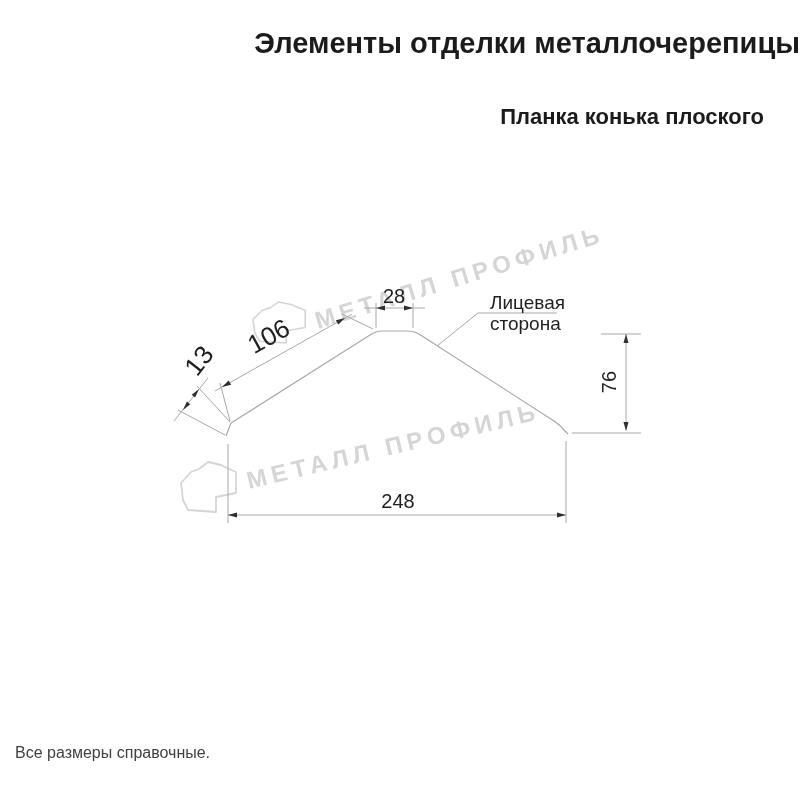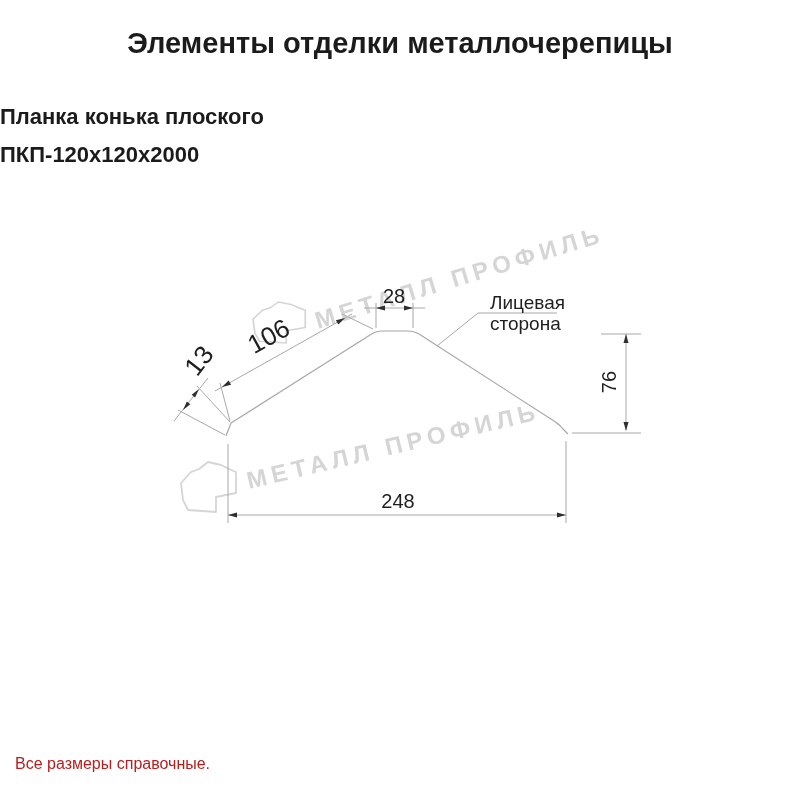--- a/index.html
+++ b/index.html
@@ -2,46 +2,45 @@
 <html><head>
 <meta charset="utf-8">
 <style>
   html,body{margin:0;padding:0;background:#ffffff;}
   .page{
     position:relative;width:800px;height:800px;background:#ffffff;overflow:hidden;
     font-family:"Liberation Sans", sans-serif;
   }
   .page-title{
     position:absolute;top:27px;left:0;width:800px;margin:0;
-    text-align:center;font-size:29px;font-weight:bold;color:#1b1b1b;
+    text-align:right;font-size:29px;font-weight:bold;color:#1b1b1b;
   }
   .subtitle-block{
-    position:absolute;top:98px;left:0;width:764px;text-align:left;
+    position:absolute;top:98px;left:0;width:764px;text-align:right;
     font-weight:bold;color:#1b1b1b;font-size:22px;line-height:38px;
   }
   .drawing-svg{position:absolute;left:0;top:0;}
   .footer-notes{
     position:absolute;left:15px;top:743px;
-    font-size:16px;line-height:20px;color:#b91c1c;margin-top:11px;
+    font-size:16px;line-height:20px;color:#404040;
   }
   .wm-text{font-weight:bold;letter-spacing:5px;font-size:24px;}
   .dim-text{font-size:20px;fill:#1f1f1f;}
   .dim-text-big{font-size:26px;fill:#1f1f1f;}
   .lbl-text{font-size:19px;fill:#1f1f1f;}
 </style>
 </head>
 <body>
 
 <div class="page">
 
   <h1 class="page-title">Элементы отделки металлочерепицы</h1>
 
   <div class="subtitle-block">
     <div>Планка конька плоского</div>
-    <div>ПКП-120х120х2000</div>
   </div>
 
   <svg class="drawing-svg" width="800" height="800" viewBox="0 0 800 800">
 
     <g>
       <polygon points="0,21 10,10 18,7 27,0 40,3 48,7 55,10 55,31 35,35 35,50 7,48 2,38" transform="translate(253,302) scale(0.95,0.82)" fill="none" stroke="#d5d5d5" stroke-width="1.8" stroke-linejoin="round"></polygon>
       <text class="wm-text" transform="translate(318,329) rotate(-17)" fill="#d5d5d5">МЕТАЛЛ ПРОФИЛЬ</text>
     </g>
 
     <g>

